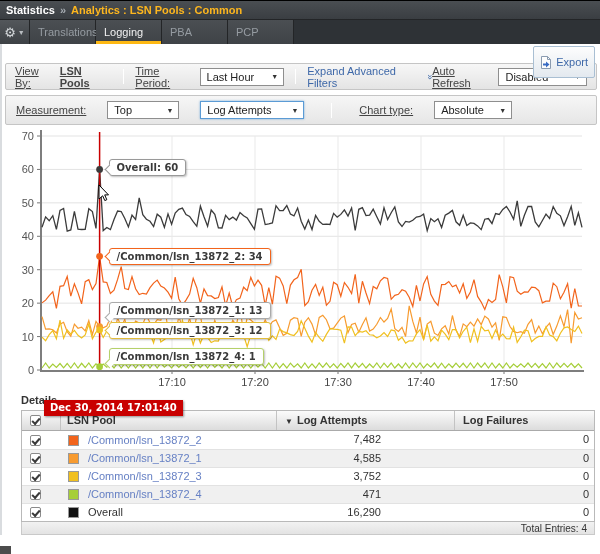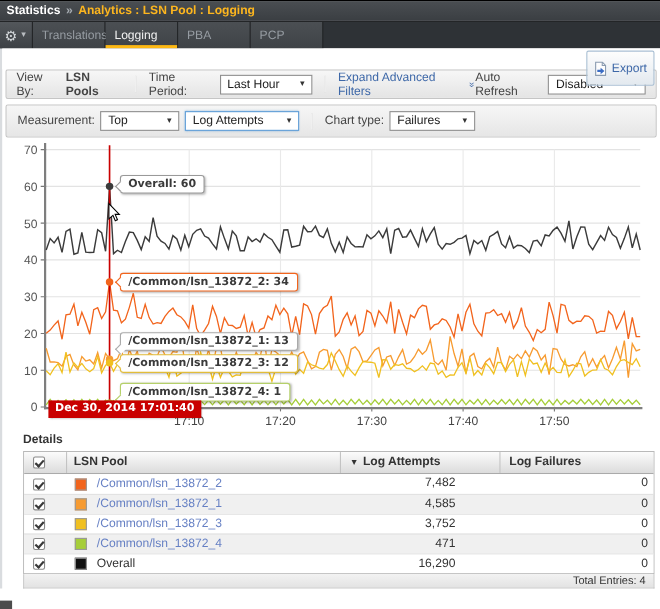--- a/index.html
+++ b/index.html
@@ -35,66 +35,66 @@
   .export-row { height:19px; position:relative; background:#fff; }
   .export-btn { position:absolute; right:5px; top:2px; display:inline-flex;
     align-items:center; gap:4px; height:32px; padding:0 6px; font-size:11px;
     color:#3e68a8; background:linear-gradient(#fdfdfd,#e3e9ef);
     border:1px solid #a9bfd3; border-radius:2px; cursor:pointer;
     font-family:"Liberation Sans",sans-serif; }
 
   .toolbar { height:27px; margin:0 3px; background:linear-gradient(#f7f7f7,#e4e4e4);
     border:1px solid #c5c5c5; border-radius:2px; display:flex; align-items:center;
     padding:0 9px; }
-  .lab { color:#444; }
+  .lab { color:#444;text-decoration:underline; }
   .bold { font-weight:bold; margin-left:4px; }
   .vdiv { width:1px; height:15px; background:#bcbcbc; border-right:1px solid #fff;
     margin:0 11px; }
   .dd { display:inline-flex; align-items:center; justify-content:space-between;
     background:#fff; border:1px solid #8e8e8e; height:18px; padding:0 5px 0 6px;
     margin-left:5px; cursor:pointer; color:#222; }
   .dd .arr { font-size:7px; color:#333; margin-left:8px; }
   .dd.focus { border-color:#5b9bd5; box-shadow:0 0 2px rgba(91,155,213,.8); }
   .w88{width:88px} .w92{width:92px} .w72{width:72px} .w104{width:104px} .w78{width:78px}
   .blue-link { color:#3e68a8; text-decoration:none; display:inline-flex;
     align-items:center; gap:4px; cursor:pointer; }
   .chev { display:inline-block; transform:rotate(90deg); font-size:9px; color:#3e68a8; }
   .spacer { flex:1; }
 
   .measurement { height:30px; margin:5px 3px 0 3px;
     background:linear-gradient(#f6f6f6,#e6e6e6); border:1px solid #c5c5c5;
-    border-radius:2px; display:flex; align-items:center; padding:0 10px; }
+    border-radius:2px; display:flex; align-items:center; padding:0 10px;gap:16px; }
 
   
   .chart-title { margin-top:11px; height:15px; text-align:center;
     font-weight:bold; font-size:12px; color:#3c3c3c; }
   .chart-block { position:relative; width:598px; height:262px; margin-top:3px; }
   svg text { font-family:"Liberation Sans",sans-serif; }
   .tip { position:absolute; background:#fff; border:1px solid #999;
     border-radius:3px; padding:2px 7px; font-family:"DejaVu Sans",sans-serif;
     font-size:10px; font-weight:bold; color:#3a3a3a; white-space:nowrap;
     box-shadow:1px 1px 2px rgba(0,0,0,.25); }
   .tip .tail { position:absolute; left:-4px; width:7px; height:7px; background:#fff;
     border-left:1px solid #999; border-bottom:1px solid #999; transform:rotate(45deg); }
   .cursor-badge { position:absolute; background:#c90000; color:#fff;
     font-family:"DejaVu Sans",sans-serif; font-size:10px; font-weight:bold;
-    height:16px; line-height:16px; padding:0 6px; box-shadow:1px 1px 2px rgba(0,0,0,.4); }
+    height:16px; line-height:16px; padding:0 6px; box-shadow:1px 1px 2px rgba(0,0,0,.4);margin-top:36px; }
 
   
   .details-title { margin:4px 0 3px 19px; font-weight:bold; color:#333; height:13px; }
   .dtable { margin:0 5px 0 19px; border:1px solid #b9b9b9; background:#fff; }
   .thead { display:flex; height:20px; line-height:19px;
     background:linear-gradient(#fbfbfb,#dcdcdc); border-bottom:1px solid #aaa;
     font-weight:bold; color:#333; }
   .thead > div { border-left:1px solid #c3c3c3; }
   .thead > div:first-child { border-left:none; }
   .c1 { width:26px; display:flex; align-items:center; justify-content:center; }
   .c2 { flex:1; padding-left:6px; display:flex; align-items:center;margin-left:12px; }
   .c3 { width:145px; padding-left:8px; }
-  .c4 { width:140px; padding-left:8px; }
+  .c4 { width:140px; padding-left:8px;margin-left:33px; }
   .sortind { font-size:8px; margin-right:4px; }
   .trow { display:flex; height:18px; line-height:17px; border-top:1px solid #e2e2e2;
     background:#fff; }
   .trow:first-child { border-top:none; }
   .trow.alt { background:#f0f0f0; }
   .trow .c3 { text-align:right; padding:0 40px 0 0; }
   .trow .c4 { text-align:right; padding:0 5px 0 0; }
   .cb { width:11px; height:11px; border:1px solid #8a8a8a; border-radius:2px;
     background:#fff; display:inline-block; position:relative; }
   .cb.checked::after { content:""; position:absolute; left:1px; top:2px; width:6px;
@@ -108,21 +108,21 @@
     background:linear-gradient(#f2f2f2,#e3e3e3); text-align:right;
     padding:1px 7px 0 0; height:13px; font-size:10px; color:#333; }
   .corner { position:fixed; left:0; bottom:0; width:11px; height:8px; background:#4c4c4c; }
 </style>
 </head>
 <body>
 
 <div class="breadcrumb-bar">
   <span class="bc-section">Statistics</span>
   <span class="bc-sep">»</span>
-  <span class="bc-path">Analytics : LSN Pool : Logging</span>
+  <span class="bc-path">Analytics : LSN Pools : Common</span>
 </div>
 
 <div class="tabbar">
   <div class="gearbox">
     <span class="gear">⚙</span>
     <span class="gear-arr">▼</span>
   </div>
   <div id="tabs" style="display:flex">
       <div class="tab">Translations</div>
       <div class="tab active">Logging</div>
@@ -172,21 +172,21 @@
       <span>Top</span>
       <span class="arr">▼</span>
     </div>
     <div class="dd w104 focus">
       <span>Log Attempts</span>
       <span class="arr">▼</span>
     </div>
     <span class="vdiv"></span>
     <span class="lab">Chart type:</span>
     <div class="dd w78">
-      <span>Failures</span>
+      <span>Absolute</span>
       <span class="arr">▼</span>
     </div>
   </div>
 
   <div class="chart-block" id="chartblock">
     <svg id="plot" width="598" height="262">
         <line x1="35" y1="242" x2="40" y2="242" stroke="#777"></line>
         <text x="32" y="246" text-anchor="end" fill="#555" font-size="11">0</text>
         <line x1="40" y1="208.57142857142858" x2="580" y2="208.57142857142858" stroke="#e3e3e3" stroke-width="1"></line>
         <line x1="35" y1="208.57142857142858" x2="40" y2="208.57142857142858" stroke="#777"></line>

